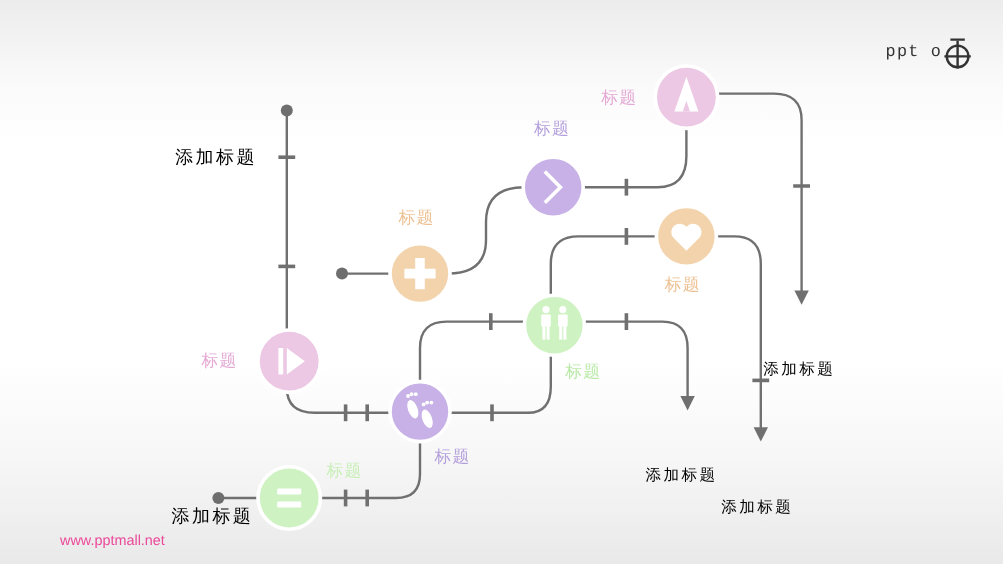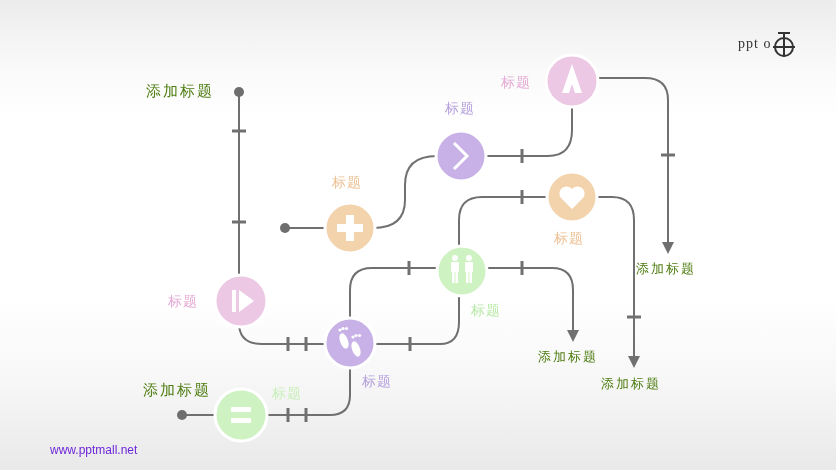--- a/index.html
+++ b/index.html
@@ -3,25 +3,25 @@
 <meta charset="utf-8">
 <style>
   html, body { margin:0; padding:0; }
   body {
     width:836px; height:470px; overflow:hidden; position:relative;
     background: linear-gradient(to bottom, #ececec 0px, #fafafa 70px, #ffffff 120px, #ffffff 300px, #f7f7f7 380px, #e9e9e9 470px);
     font-family: "DejaVu Sans", sans-serif;
   }
   #diagram { position:absolute; left:0; top:0; }
   .lbl { position:absolute; white-space:nowrap; line-height:1; }
-  .dark { font-size:15px; color:#4d7c0f; letter-spacing:2px; }
+  .dark { font-size:15px; color:#000000; letter-spacing:2px;margin-top:40px; }
   .soft { font-size:14px; letter-spacing:1px; }
-  .footer { position:absolute; left:50px; top:443px; font-size:12px; color:#6d28d9; font-family:"Liberation Sans", sans-serif; }
+  .footer { position:absolute; left:50px; top:443px; font-size:12px; color:#ec4899; font-family:"Liberation Sans", sans-serif; }
   .logo { position:absolute; left:738px; top:30px; display:flex; align-items:center; }
-  .logo-text { font-size:14px; color:#333; letter-spacing:1px; font-family:Liberation Serif, serif; }
+  .logo-text { font-size:14px; color:#333; letter-spacing:1px; font-family:Liberation Mono, monospace; }
 </style>
 </head>
 <body>
 
 <svg id="diagram" width="836" height="470" viewBox="0 0 836 470">
   <g fill="none" stroke="#707070" stroke-width="2">
 
     <path d="M239 92 V278"></path>
     <path d="M239 323 Q239 344 262 344 H326"></path>
 

